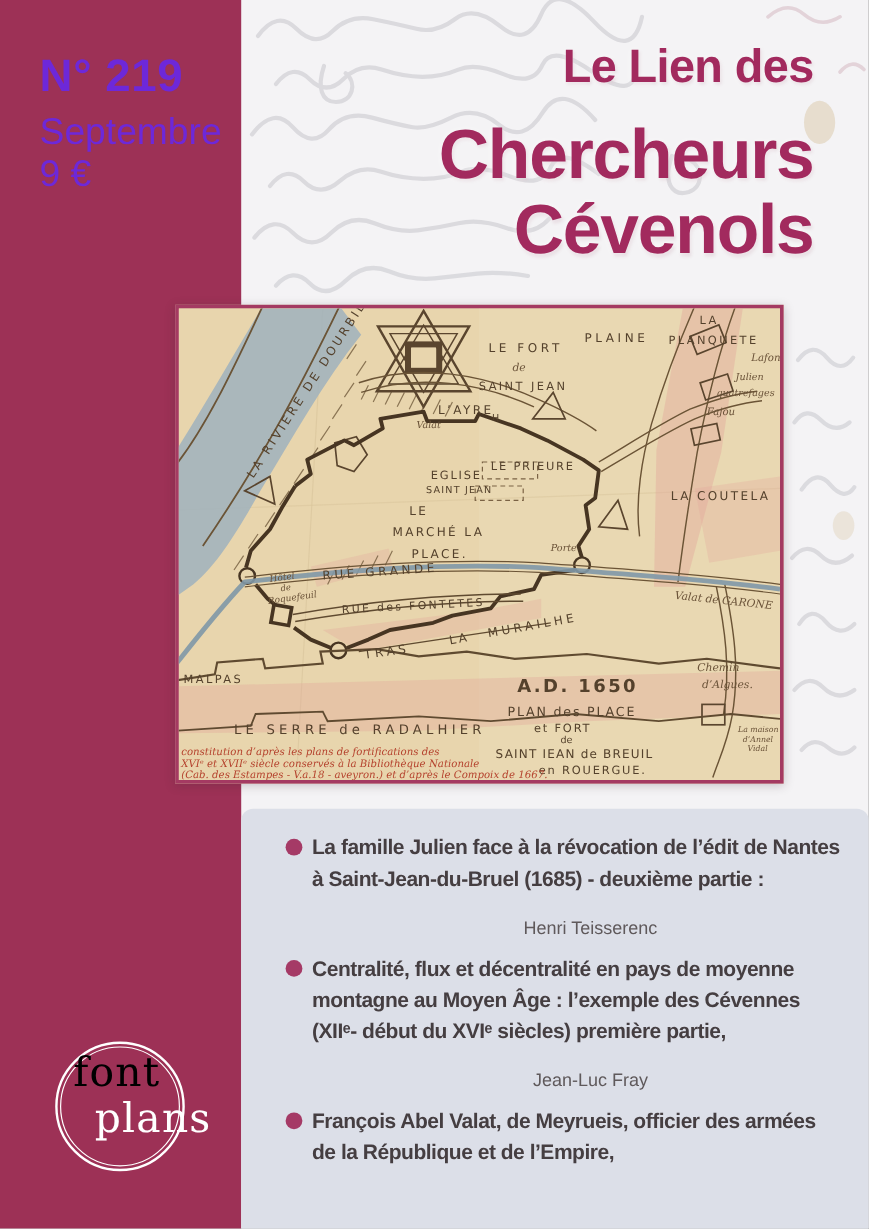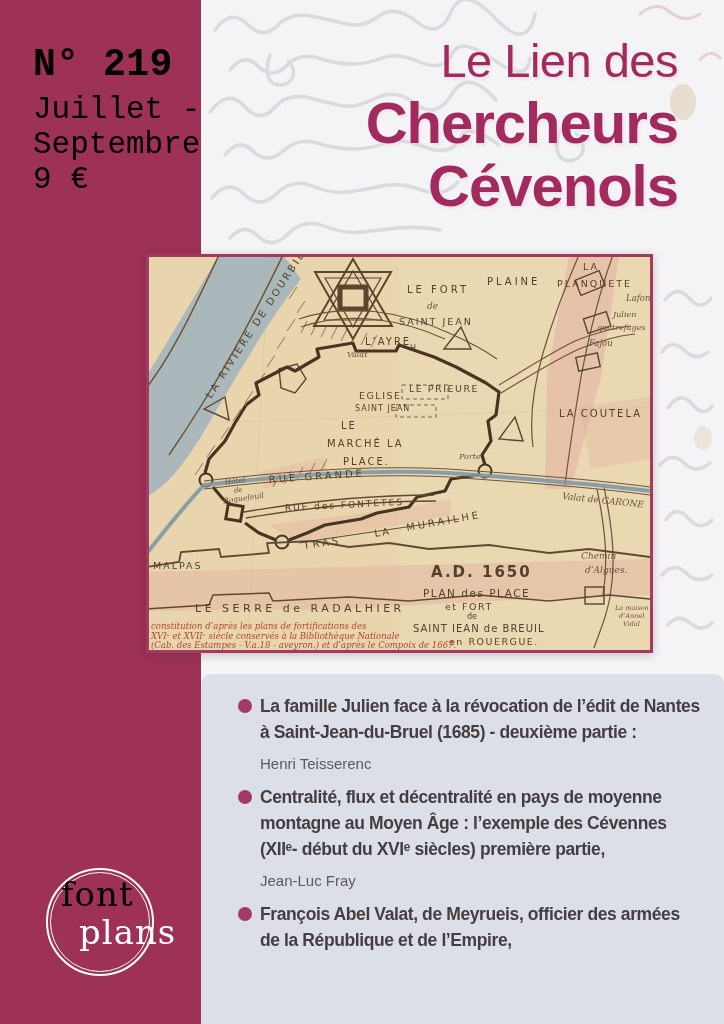--- a/index.html
+++ b/index.html
@@ -2,42 +2,42 @@
 <html><head>
 <meta charset="utf-8">
 <style>
   html,body{margin:0;padding:0;background:#888;}
   .page{position:relative;width:724px;height:1024px;overflow:hidden;
         background:#f4f3f5;font-family:"Liberation Sans","DejaVu Sans",sans-serif;}
   
   .manuscript{position:absolute;left:0;top:0;width:724px;height:660px;}
   
   .band{position:absolute;left:0;top:0;width:201px;height:1024px;background:#9d3156;}
-  .masthead{position:absolute;left:33px;top:42px;color:#000000;font-family:Liberation Mono, monospace;}
+  .masthead{position:absolute;left:33px;top:42px;color:#6d28d9;}
   .masthead .num{font-size:38px;font-weight:700;letter-spacing:.5px;line-height:1.2;margin-bottom:4px;}
   .masthead .ln{font-size:31px;font-weight:400;line-height:35px;}
   
   .title{position:absolute;right:46px;top:36px;text-align:right;color:#a22a5e;
          text-shadow:0 1px 5px rgba(255,255,255,.85), 1px 2px 3px rgba(120,40,70,.18);}
-  .title .t1{font-size:47px;font-weight:400;line-height:1.05;margin-bottom:7px;letter-spacing:-.5px;}
+  .title .t1{font-size:39px;font-weight:700;line-height:1.05;margin-bottom:21px;letter-spacing:-.5px;}
   .title .t2{font-size:58px;font-weight:700;line-height:1.08;letter-spacing:-1px;}
   
   .map{position:absolute;left:146px;top:254px;width:501px;height:393px;
        border:3px solid #a43a62;background:#e8d5ad;box-shadow:0 2px 8px rgba(60,40,50,.25);}
   .map svg{display:block;}
   .mlab{font-family:"DejaVu Sans",sans-serif;fill:#54412c;}
   .mcur{font-family:"DejaVu Serif",serif;font-style:italic;fill:#6b5339;}
   .mred{font-family:"DejaVu Serif",serif;font-style:italic;fill:#b5432e;}
   
   .panel{position:absolute;left:201px;top:674px;width:523px;height:369px;background:#dcdfe8;border-radius:10px;}
   .articles{padding-top:19px;}
   .article{position:relative;padding-left:59px;margin-bottom:9px;}
   .bullet{position:absolute;left:37px;top:6px;width:14px;height:14px;border-radius:50%;background:#a53a66;}
   .a-line{font-size:17.5px;font-weight:700;letter-spacing:-.4px;color:#453e41;line-height:26px;white-space:nowrap;}
-  .a-author{font-size:15px;font-weight:400;color:#5f595b;line-height:22px;margin-top:8px;}
+  .a-author{font-size:15px;font-weight:400;color:#5f595b;line-height:22px;margin-top:18px;text-align:center;}
   
   .logo{position:absolute;left:46px;top:868px;width:104px;height:104px;border:2.5px solid #fff;border-radius:50%;}
   .logo::before{content:"";position:absolute;left:2px;top:2px;right:2px;bottom:2px;border:1.5px solid #fff;border-radius:50%;}
   .logo .w1{position:absolute;left:13px;top:4px;color:#000000;font-family:"DejaVu Serif",serif;font-size:34px;letter-spacing:1px;}
   .logo .w2{position:absolute;left:31px;top:42px;color:#fff;font-family:"DejaVu Serif",serif;font-size:34px;letter-spacing:1px;}
 </style>
 </head>
 <body>
 
 <div class="page">
@@ -65,21 +65,20 @@
       <path d="M700,60 q10,-12 20,-2"></path>
     </g>
     <ellipse cx="683" cy="102" rx="13" ry="18" fill="#d9c8a8" opacity="0.5"></ellipse>
     <ellipse cx="703" cy="438" rx="9" ry="12" fill="#d9c8a8" opacity="0.35"></ellipse>
   </svg>
 
   <div class="band"></div>
 
   <div class="masthead">
     <div class="num">N° 219</div>
-    <div class="ln">Juillet -</div>
     <div class="ln">Septembre</div>
     <div class="ln">9 €</div>
   </div>
 
   <div class="title">
     <div class="t1">Le Lien des</div>
     <div class="t2">Chercheurs</div>
     <div class="t2">Cévenols</div>
   </div>
 

